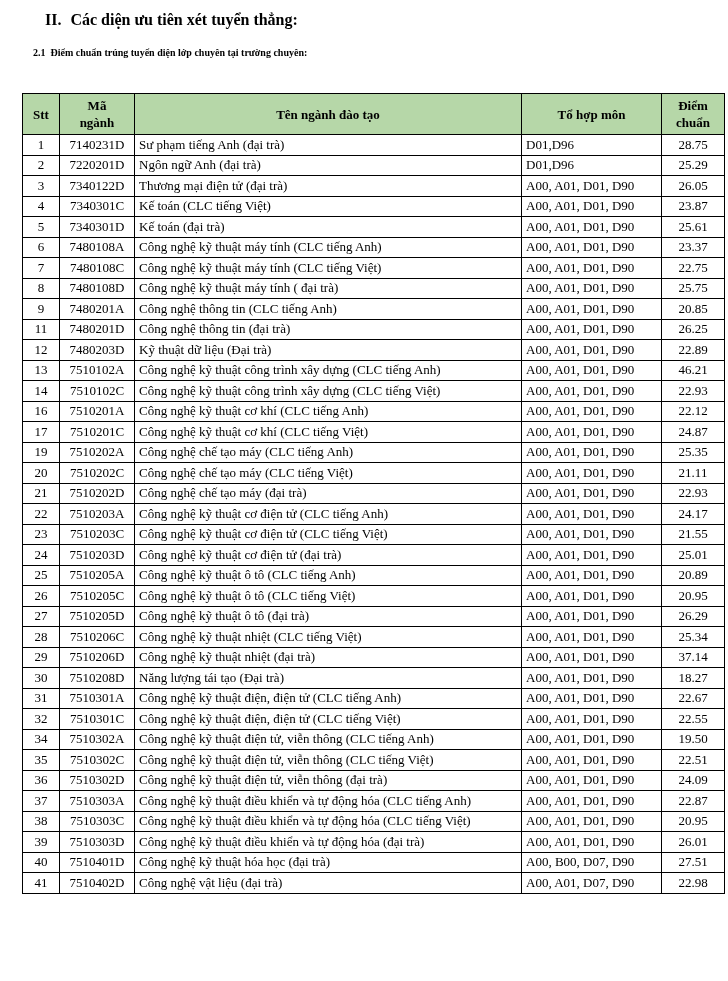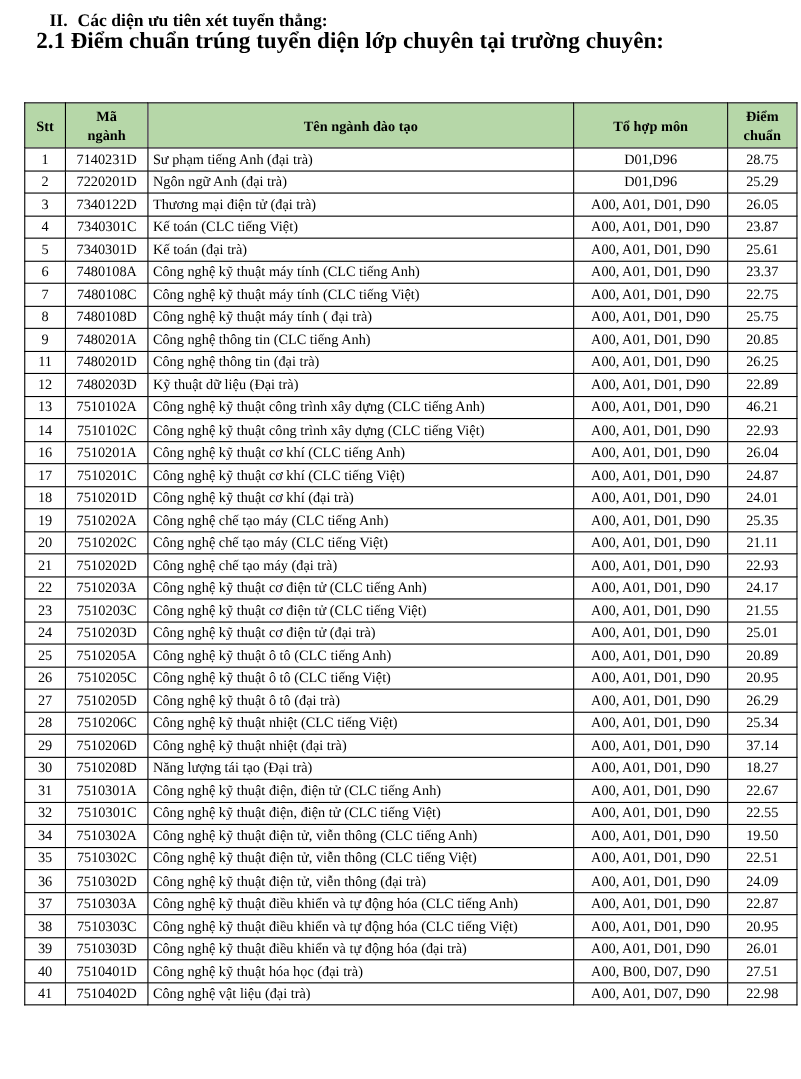--- a/index.html
+++ b/index.html
@@ -24,22 +24,22 @@
     font-size: 16px;
     font-weight: bold;
     white-space: nowrap;
   }
   .heading-1 .num {
     margin-right: 9px;
   }
   .heading-2 {
     position: absolute;
     left: 33px;
-    top: 25px;
-    font-size: 21px;
+    top: 47px;
+    font-size: 10px;
     font-weight: bold;
     white-space: nowrap;
   }
   .heading-2 .num {
     margin-right: 5px;
   }
   table.admission {
     position: absolute;
     left: 22px;
     top: 93px;
@@ -70,21 +70,21 @@
     line-height: 14px;
   }
   .col-stt   { width: 37px;  }
   .col-ma    { width: 75px;  }
   .col-ten   { width: 387px; }
   .col-tohop { width: 140px; }
   .col-diem  { width: 63px;  }
   td.cell-stt   { text-align: center; }
   td.cell-ma    { text-align: center; }
   td.cell-ten   { text-align: left; padding-left: 6px; }
-  td.cell-tohop { text-align: center; }
+  td.cell-tohop { }
   td.cell-diem  { text-align: center; }
   .two-line span { display: block; }
 </style>
 </head>
 <body>
 
 <div class="page">
 
   <div class="heading-1">
     <span class="num">II.</span><span>Các diện ưu tiên xét tuyển thẳng:</span>
@@ -207,35 +207,28 @@
     <td class="cell-ma">7510102C</td>
     <td class="cell-ten">Công nghệ kỹ thuật công trình xây dựng (CLC tiếng Việt)</td>
     <td class="cell-tohop">A00, A01, D01, D90</td>
     <td class="cell-diem">22.93</td>
   </tr>
         <tr>
     <td class="cell-stt">16</td>
     <td class="cell-ma">7510201A</td>
     <td class="cell-ten">Công nghệ kỹ thuật cơ khí (CLC tiếng Anh)</td>
     <td class="cell-tohop">A00, A01, D01, D90</td>
-    <td class="cell-diem">26.04</td>
+    <td class="cell-diem">22.12</td>
   </tr>
         <tr>
     <td class="cell-stt">17</td>
     <td class="cell-ma">7510201C</td>
     <td class="cell-ten">Công nghệ kỹ thuật cơ khí (CLC tiếng Việt)</td>
     <td class="cell-tohop">A00, A01, D01, D90</td>
     <td class="cell-diem">24.87</td>
-  </tr>
-        <tr>
-    <td class="cell-stt">18</td>
-    <td class="cell-ma">7510201D</td>
-    <td class="cell-ten">Công nghệ kỹ thuật cơ khí (đại trà)</td>
-    <td class="cell-tohop">A00, A01, D01, D90</td>
-    <td class="cell-diem">24.01</td>
   </tr>
         <tr>
     <td class="cell-stt">19</td>
     <td class="cell-ma">7510202A</td>
     <td class="cell-ten">Công nghệ chế tạo máy (CLC tiếng Anh)</td>
     <td class="cell-tohop">A00, A01, D01, D90</td>
     <td class="cell-diem">25.35</td>
   </tr>
         <tr>
     <td class="cell-stt">20</td>

